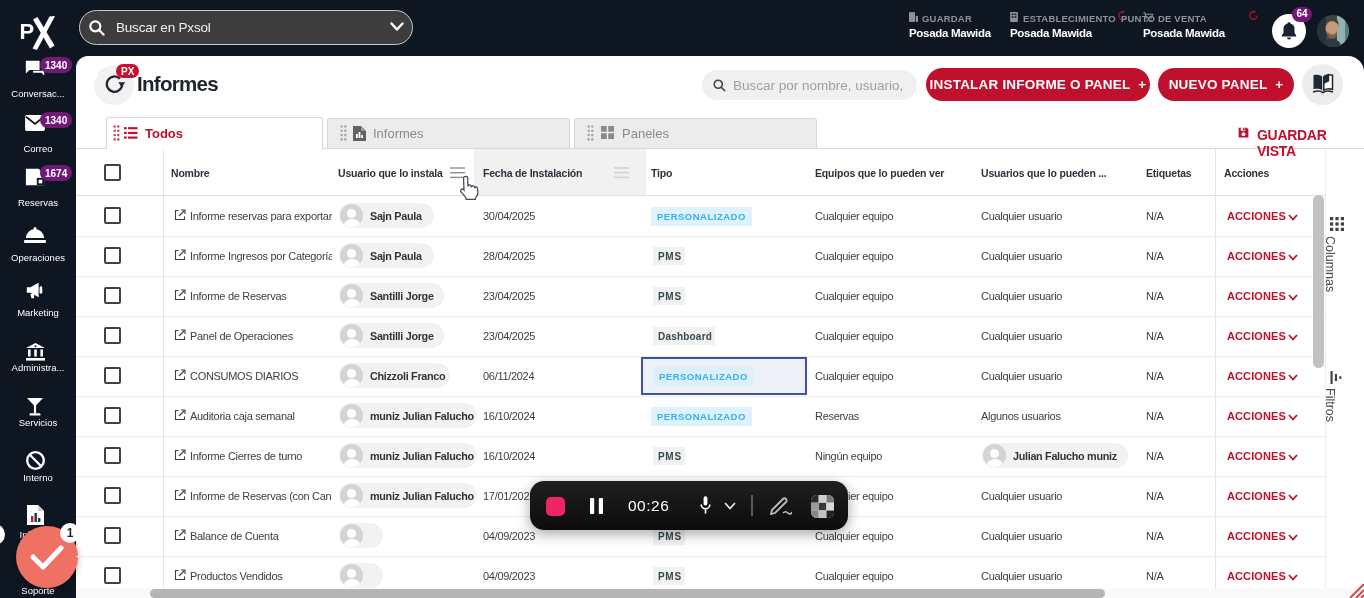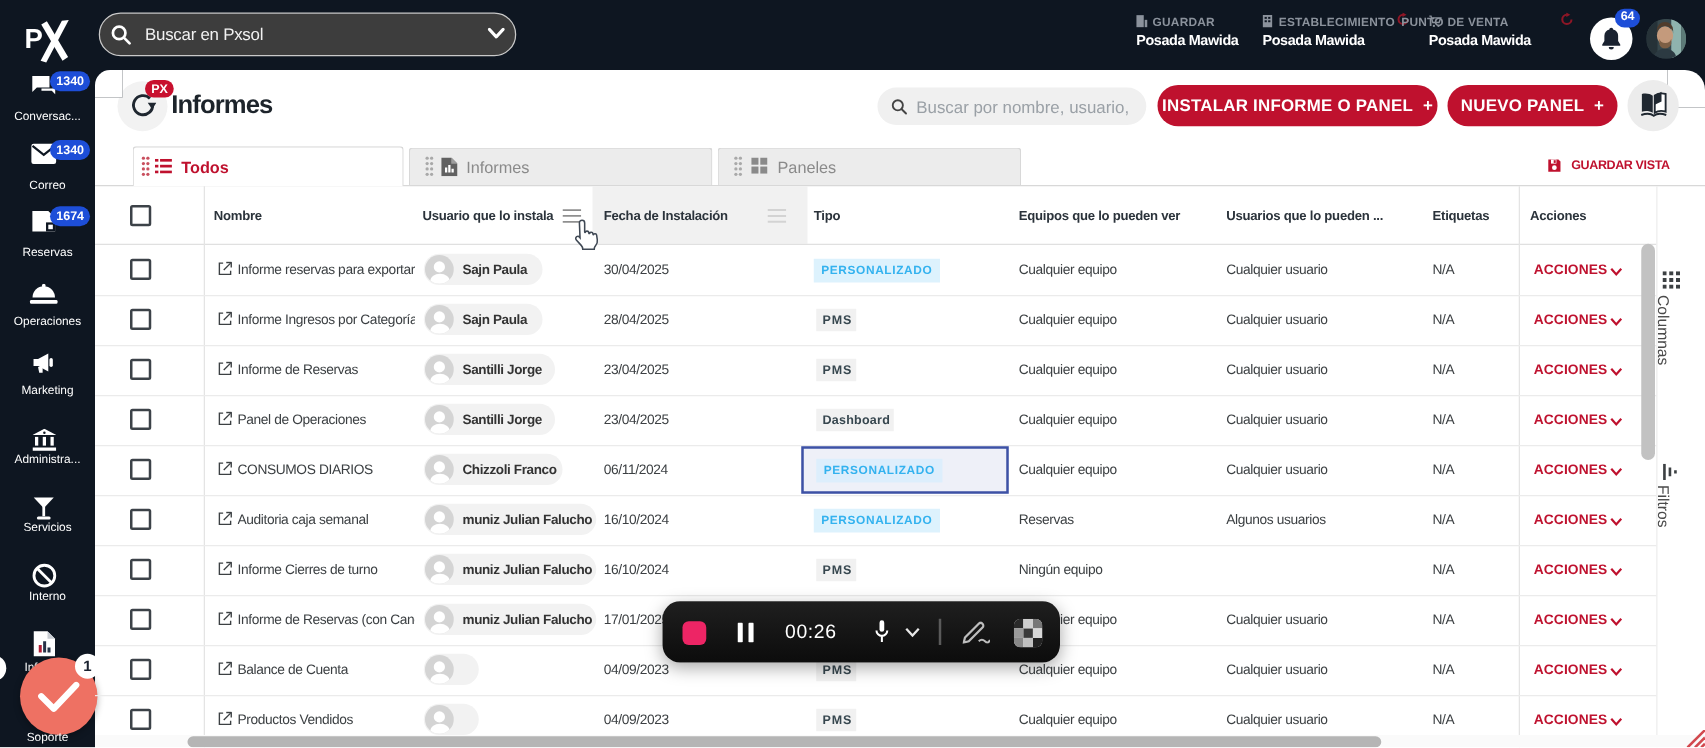--- a/index.html
+++ b/index.html
@@ -1,18 +1,18 @@
 <!DOCTYPE html>
 <html><head><meta charset="utf-8"><style>
 *{margin:0;padding:0;box-sizing:border-box}
 html,body{width:1364px;height:598px;overflow:hidden;font-family:"Liberation Sans",sans-serif;background:#fff}
 .abs{position:absolute}
 #app{position:relative;width:1364px;height:598px;background:#fff;overflow:hidden}
 .wlbl{color:#fff;font-size:9.5px;text-align:center}
-.badge{position:absolute;background:#1d4ed8;color:#fff;font-weight:bold;font-size:10px;border-radius:9px;padding:1.5px 5px;line-height:13px}
+.badge{position:absolute;background:#701a75;color:#fff;font-weight:bold;font-size:10px;border-radius:9px;padding:1.5px 5px;line-height:13px}
 .toplbl{font-size:9.5px;font-weight:bold;color:#8b929c;letter-spacing:.2px}
 .topname{font-size:11.5px;font-weight:bold;color:#fff;letter-spacing:-.3px}
 .hdrcell{position:absolute;top:167px;font-size:10.5px;letter-spacing:-.2px;font-weight:bold;color:#2b333b}
 .rowtxt{font-size:11px;letter-spacing:-.3px;color:#3c4043}
 .chip{position:absolute;height:25px;background:#f2f2f2;border-radius:13px;display:flex;align-items:center}
 .chipav{width:23px;height:23px;border-radius:50%;background:#d4d4d4;margin:1px;position:relative;overflow:hidden;flex:none}
 .chipav:before{content:"";position:absolute;left:7px;top:4.5px;width:9px;height:9px;border-radius:50%;background:#fff}
 .chipav:after{content:"";position:absolute;left:3.5px;top:14.5px;width:16px;height:12px;border-radius:50%;background:#fff}
 .chiptxt{font-size:10.8px;letter-spacing:-.3px;font-weight:bold;color:#333;margin-left:6px;margin-right:10px;white-space:nowrap}
 .pmsb{position:absolute;background:#f1f1f1;color:#37474f;font-weight:bold;font-size:10px;letter-spacing:.7px;padding:3.5px 3px 3.5px 5px}
@@ -281,21 +281,21 @@
         <rect x="7.8" y="7.8" width="6.2" height="6.2"></rect>
       </svg>
     </div>
 <div class="abs" style="left:622px;top:126px;font-size:13px;color:#8a8a8a">Paneles</div>
 <svg class="abs" style="left:1237px;top:126px" width="13" height="13" viewBox="0 0 24 24" fill="#bf112e">
       <path d="M3 3h15l3 3v15H3z"></path>
       <rect x="7" y="3" width="8" height="6" fill="#fff"></rect>
       <rect x="11" y="4" width="3" height="4" fill="#bf112e"></rect>
       <circle cx="12" cy="15" r="3.5" fill="#fff"></circle>
     </svg>
-<div class="abs" style="left:1257px;top:127px;font-size:10px;font-weight:bold;color:#bf112e;letter-spacing:-.3px">GUARDAR VISTA</div>
+<div class="abs" style="left:1257px;top:127px;font-size:14px;font-weight:bold;color:#bf112e;letter-spacing:-.3px">GUARDAR VISTA</div>
 <div class="abs" style="left:474px;top:149px;width:172px;height:46px;background:#f1f1f1"></div>
 <div class="hline" style="left:76px;top:195px;width:1249px;background:#e0e0e0"></div>
 <div class="vline" style="left:163px;top:149px;height:449px"></div>
 <div class="vline" style="left:1215px;top:149px;height:449px"></div>
 <div class="vline" style="left:1325px;top:149px;height:449px;background:#ededed"></div>
 <div class="cbx" style="left:104px;top:164px"></div>
 <div class="hdrcell" style="left:171px">Nombre</div>
 <div class="hdrcell" style="left:338px">Usuario que lo instala</div>
 <div class="hdrcell" style="left:483px">Fecha de Instalación</div>
 <div class="hdrcell" style="left:651px">Tipo</div>
@@ -468,20 +468,24 @@
       </svg>
     </div>
 <div class="abs rowtxt" style="left:190px;top:450px;width:142px;white-space:nowrap;overflow:hidden">Informe Cierres de turno</div>
 <div class="chip" style="left:339px;top:443px;width:138px;max-width:141px;overflow:hidden">
       <div class="chipav"></div>
       <div class="chiptxt">muniz Julian Falucho</div>
     </div>
 <div class="abs rowtxt" style="left:483px;top:450px">16/10/2024</div>
 <div class="pmsb" style="left:653px;top:447px">PMS</div>
 <div class="abs rowtxt" style="left:815px;top:450px">Ningún equipo</div>
+<div class="chip" style="left:982px;top:443px;width:146px">
+      <div class="chipav"></div>
+      <div class="chiptxt">Julian Falucho muniz</div>
+    </div>
 <div class="abs rowtxt" style="left:1146px;top:450px">N/A</div>
 <div class="acc" style="left:1227px;top:450px">ACCIONES</div>
 <svg class="abs" style="left:1288px;top:454px" width="10" height="7" viewBox="0 0 10 7">
       <path d="M1 1 L5 5.5 L9 1" fill="none" stroke="#bf112e" stroke-width="1.8"></path>
     </svg>
 <div class="hline" style="left:76px;top:476px;width:1249px;background:#ebebeb"></div>
 <div class="cbx" style="left:104px;top:487px"></div>
 <div class="abs" style="left:174px;top:489px">
       <svg width="12" height="12" viewBox="0 0 24 24" fill="none" stroke="#3c4043" stroke-width="2.2">
         <path d="M9 3H3v18h18v-6"></path>

